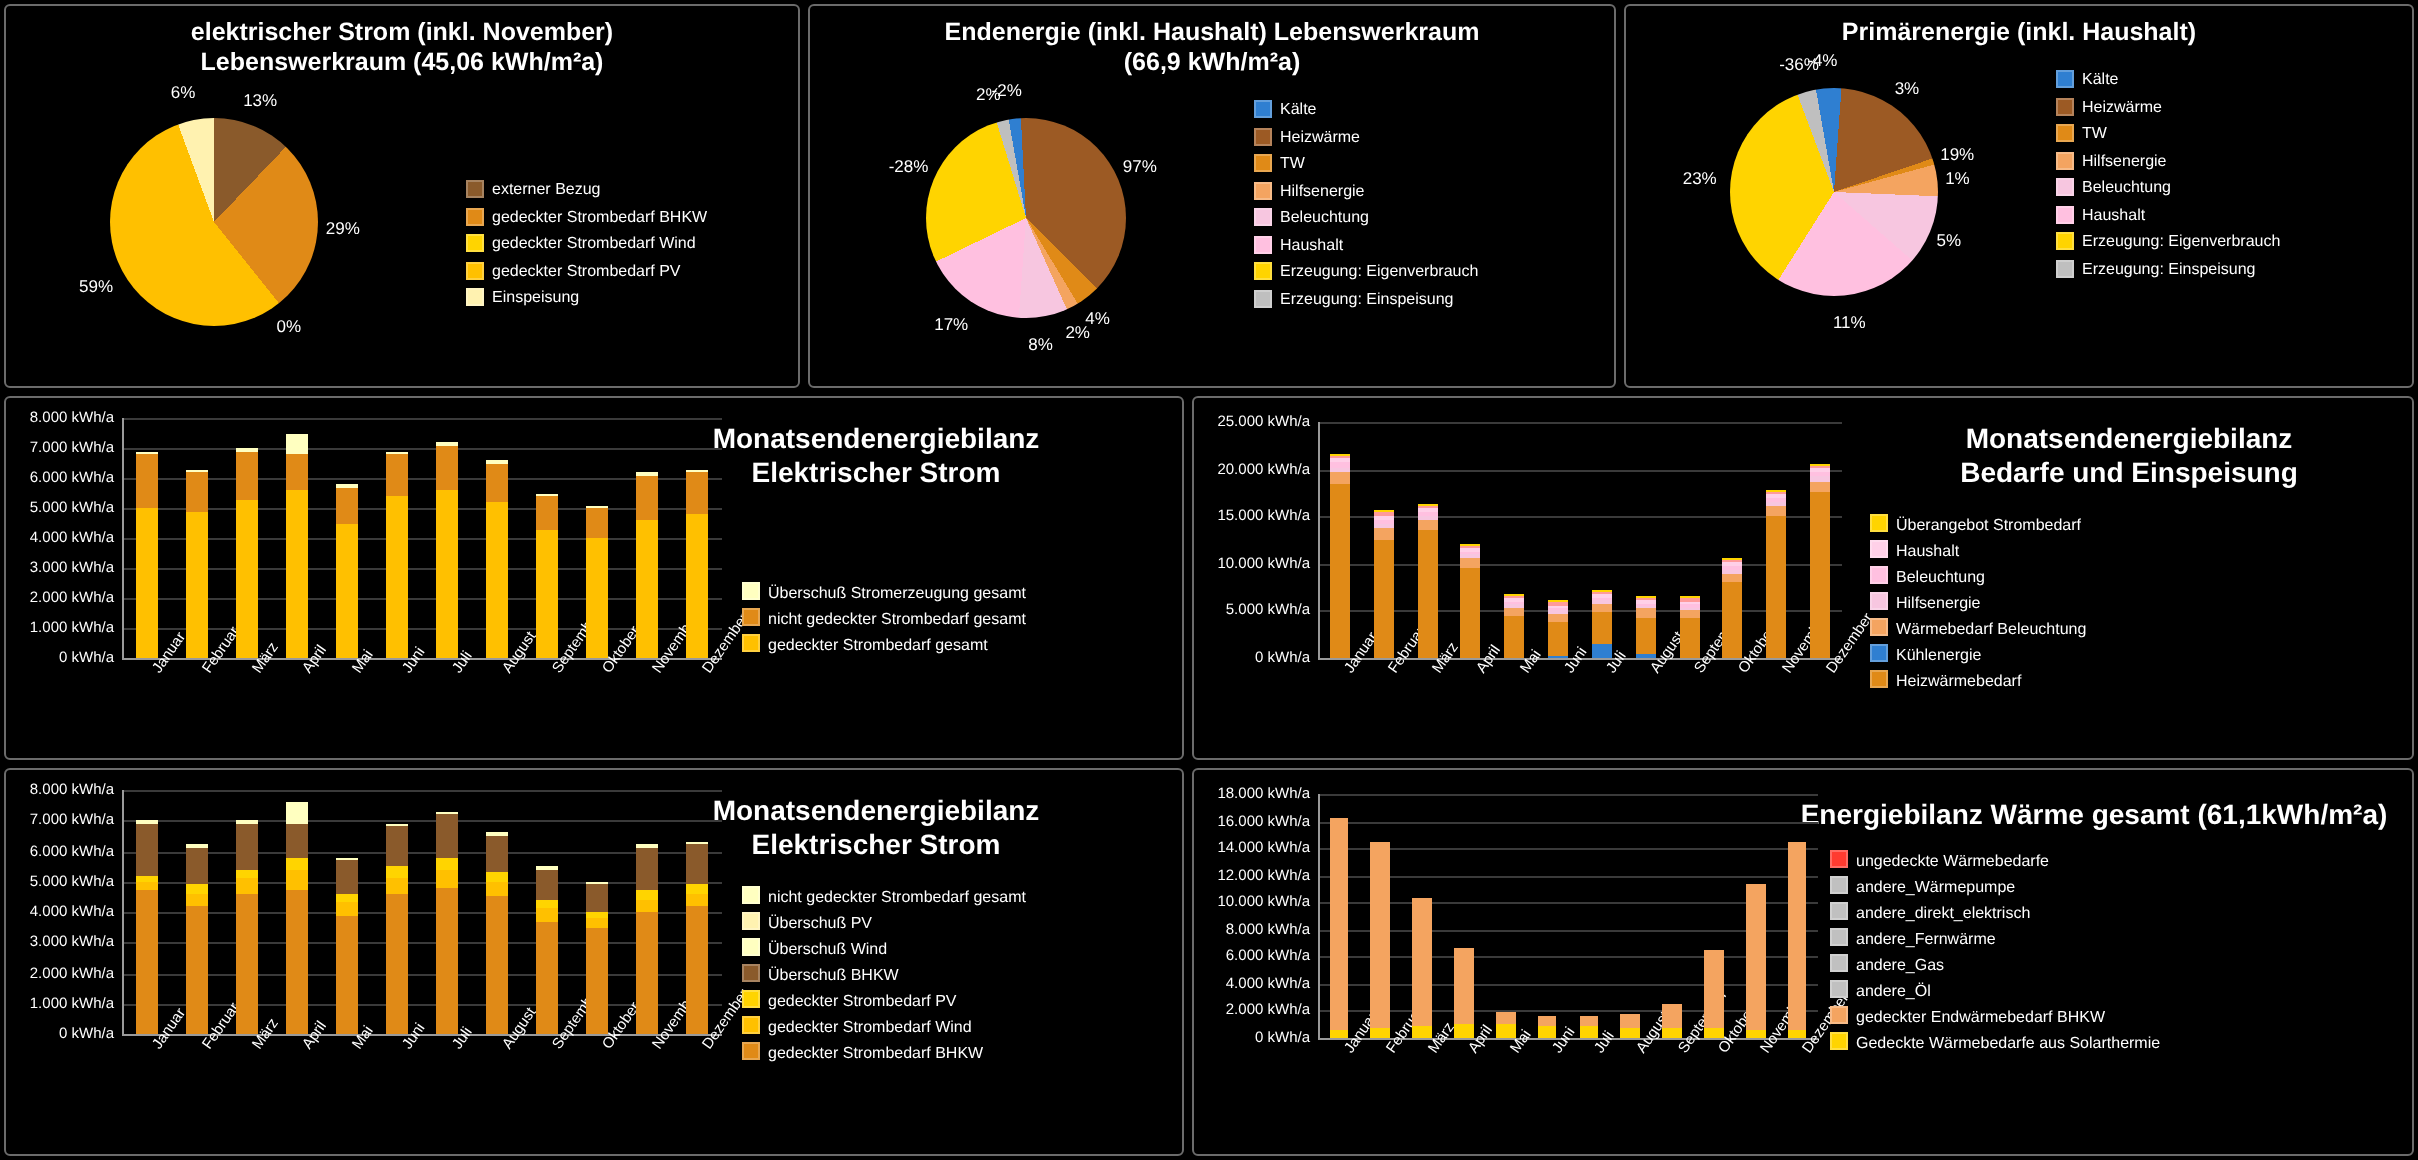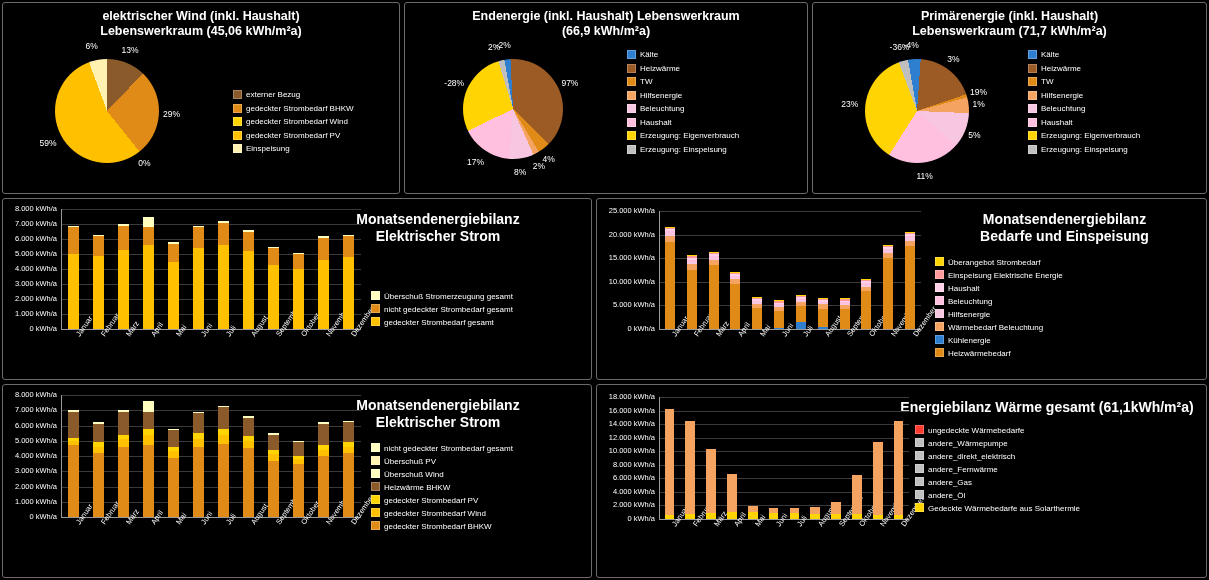--- a/index.html
+++ b/index.html
@@ -31,21 +31,21 @@
   .blegend .li{display:flex;align-items:flex-start;margin-bottom:1px;}
   .gridline{position:absolute;height:1px;background:#3a3a3a;}
 </style>
 </head>
 <body>
 
 <div class="grid">
 
   <div class="panel pie-panel" id="panel1" style="left:2px;top:2px;width:398px;">
     <div class="ptitle">
-      <div>elektrischer Wind (inkl. Haushalt)</div>
+      <div>elektrischer Strom (inkl. November)</div>
       <div>Lebenswerkraum (45,06 kWh/m²a)</div>
     </div>
     <div class="pie-wrap" style="margin-top:4px;">
       <div class="pie-holder" id="pie1holder" style="width:230px;height:150px;">
           <div class="pie" style="position: absolute; left: 52px; top: 16px; width: 104px; height: 104px; background: conic-gradient(rgb(138, 90, 43) 0%, rgb(138, 90, 43) 12.15%, rgb(224, 138, 23) 12.15%, rgb(224, 138, 23) 39.25%, rgb(255, 212, 0) 39.25%, rgb(255, 212, 0) 39.25%, rgb(255, 192, 0) 39.25%, rgb(255, 192, 0) 94.39%, rgb(255, 242, 176) 94.39%, rgb(255, 242, 176) 100%); box-shadow: rgba(0, 0, 0, 0.6) 0px 2px 4px;"></div>
           <div class="plabel" style="left: 118.584px; top: 1.74957px;">13%</div>
           <div class="plabel" style="left: 159.936px; top: 65.9058px;">29%</div>
           <div class="plabel" style="left: 135.258px; top: 114.514px;">0%</div>
           <div class="plabel" style="left: 36.5221px; top: 95.439px;">59%</div>
           <div class="plabel" style="left: 82.4332px; top: -1.97853px;">6%</div>
@@ -125,21 +125,20 @@
             <span class="sw" style="background:#bfbfbf"></span>
             <span>Erzeugung: Einspeisung</span>
           </div>
         </div>
     </div>
   </div>
 
   <div class="panel pie-panel" id="panel3" style="left:812px;top:2px;width:395px;">
     <div class="ptitle">
       <div>Primärenergie (inkl. Haushalt)</div>
-      <div>Lebenswerkraum (71,7 kWh/m²a)</div>
     </div>
     <div class="pie-wrap" style="margin-top:4px;">
       <div class="pie-holder" id="pie3holder" style="width:215px;height:150px;">
           <div class="pie" style="position: absolute; left: 52px; top: 16px; width: 104px; height: 104px; background: conic-gradient(from -10deg, rgb(47, 127, 209) 0%, rgb(47, 127, 209) 3.92%, rgb(156, 90, 36) 3.92%, rgb(156, 90, 36) 22.55%, rgb(224, 138, 23) 22.55%, rgb(224, 138, 23) 23.53%, rgb(244, 164, 96) 23.53%, rgb(244, 164, 96) 28.43%, rgb(247, 198, 224) 28.43%, rgb(247, 198, 224) 39.22%, rgb(255, 192, 224) 39.22%, rgb(255, 192, 224) 61.76%, rgb(255, 212, 0) 61.76%, rgb(255, 212, 0) 97.06%, rgb(191, 191, 191) 97.06%, rgb(191, 191, 191) 100%); box-shadow: rgba(0, 0, 0, 0.6) 0px 2px 4px;"></div>
           <div class="plabel" style="left: 90.6135px; top: -2.91306px;">-4%</div>
           <div class="plabel" style="left: 134.313px; top: 10.742px;">3%</div>
           <div class="plabel" style="left: 157.096px; top: 43.6387px;">19%</div>
           <div class="plabel" style="left: 159.58px; top: 55.5623px;">1%</div>
           <div class="plabel" style="left: 155.295px; top: 87.4725px;">5%</div>
           <div class="plabel" style="left: 103.454px; top: 128.319px;">11%</div>
@@ -439,24 +438,20 @@
           <div class="seg" style="bottom: 92.984px; height: 1.888px; background: rgb(255, 208, 232); left: 0px;"></div>
           <div class="seg" style="bottom: 94.872px; height: 1.416px; background: rgb(255, 154, 154); left: 0px;"></div>
           <div class="seg" style="bottom: 96.288px; height: 0.944px; background: rgb(255, 212, 0); left: 0px;"></div>
         </div>
         <div class="xtick" style="left: 251.52px; top: 122px;">Dezember</div>
       </div>
     <div class="blegend" id="bleg5" style="left:338px;top:58px;width:270px;">
         <div class="li">
           <span class="sw" style="background:#ffd400"></span>
           <span>Überangebot Strombedarf</span>
-        </div>
-        <div class="li">
-          <span class="sw" style="background:#ff9a9a"></span>
-          <span>Einspeisung Elektrische Energie</span>
         </div>
         <div class="li">
           <span class="sw" style="background:#ffd0e8"></span>
           <span>Haushalt</span>
         </div>
         <div class="li">
           <span class="sw" style="background:#ffc0e0"></span>
           <span>Beleuchtung</span>
         </div>
         <div class="li">
@@ -609,21 +604,21 @@
         <div class="li">
           <span class="sw" style="background:#fff2b0"></span>
           <span>Überschuß PV</span>
         </div>
         <div class="li">
           <span class="sw" style="background:#ffffc0"></span>
           <span>Überschuß Wind</span>
         </div>
         <div class="li">
           <span class="sw" style="background:#8a5a2b"></span>
-          <span>Heizwärme BHKW</span>
+          <span>Überschuß BHKW</span>
         </div>
         <div class="li">
           <span class="sw" style="background:#ffd400"></span>
           <span>gedeckter Strombedarf PV</span>
         </div>
         <div class="li">
           <span class="sw" style="background:#ffc000"></span>
           <span>gedeckter Strombedarf Wind</span>
         </div>
         <div class="li">
@@ -740,19 +735,23 @@
         </div>
         <div class="li">
           <span class="sw" style="background:#c0c0c0"></span>
           <span>andere_Gas</span>
         </div>
         <div class="li">
           <span class="sw" style="background:#c0c0c0"></span>
           <span>andere_Öl</span>
         </div>
         <div class="li">
+          <span class="sw" style="background:#f4a460"></span>
+          <span>gedeckter Endwärmebedarf BHKW</span>
+        </div>
+        <div class="li">
           <span class="sw" style="background:#ffd400"></span>
           <span>Gedeckte Wärmebedarfe aus Solarthermie</span>
         </div>
       </div>
   </div>
 
 </div>
 
 </body></html>

